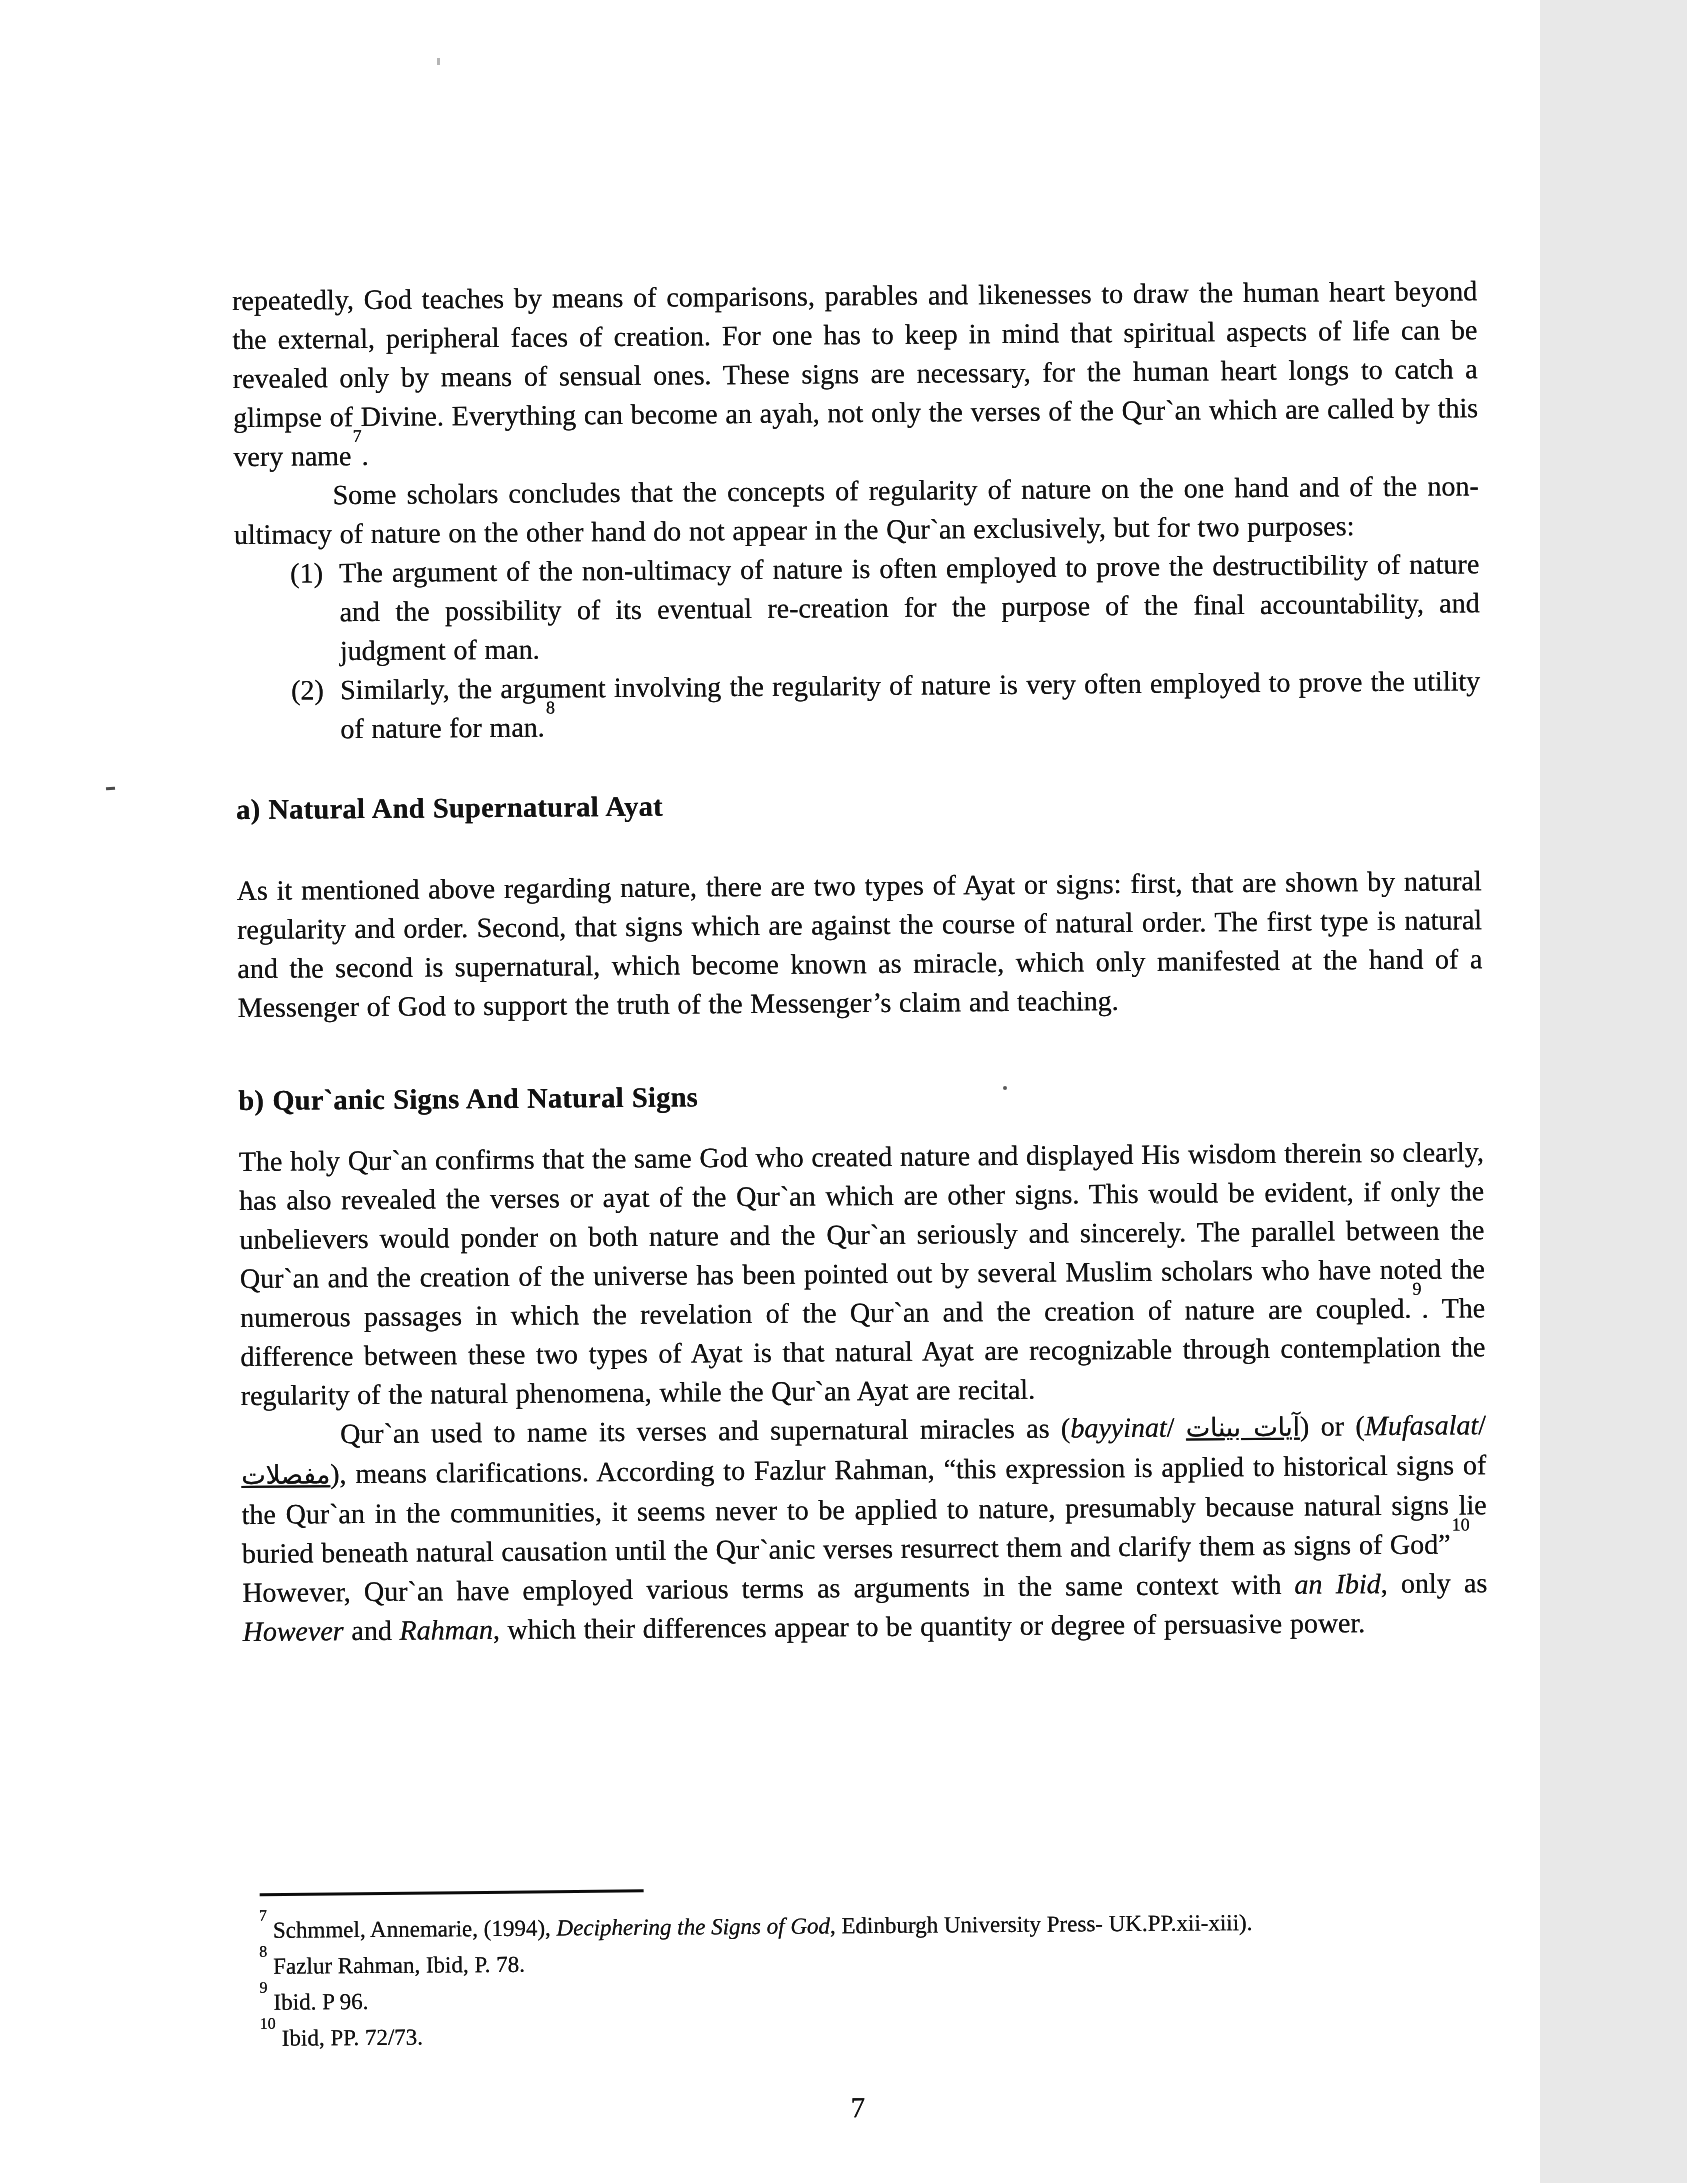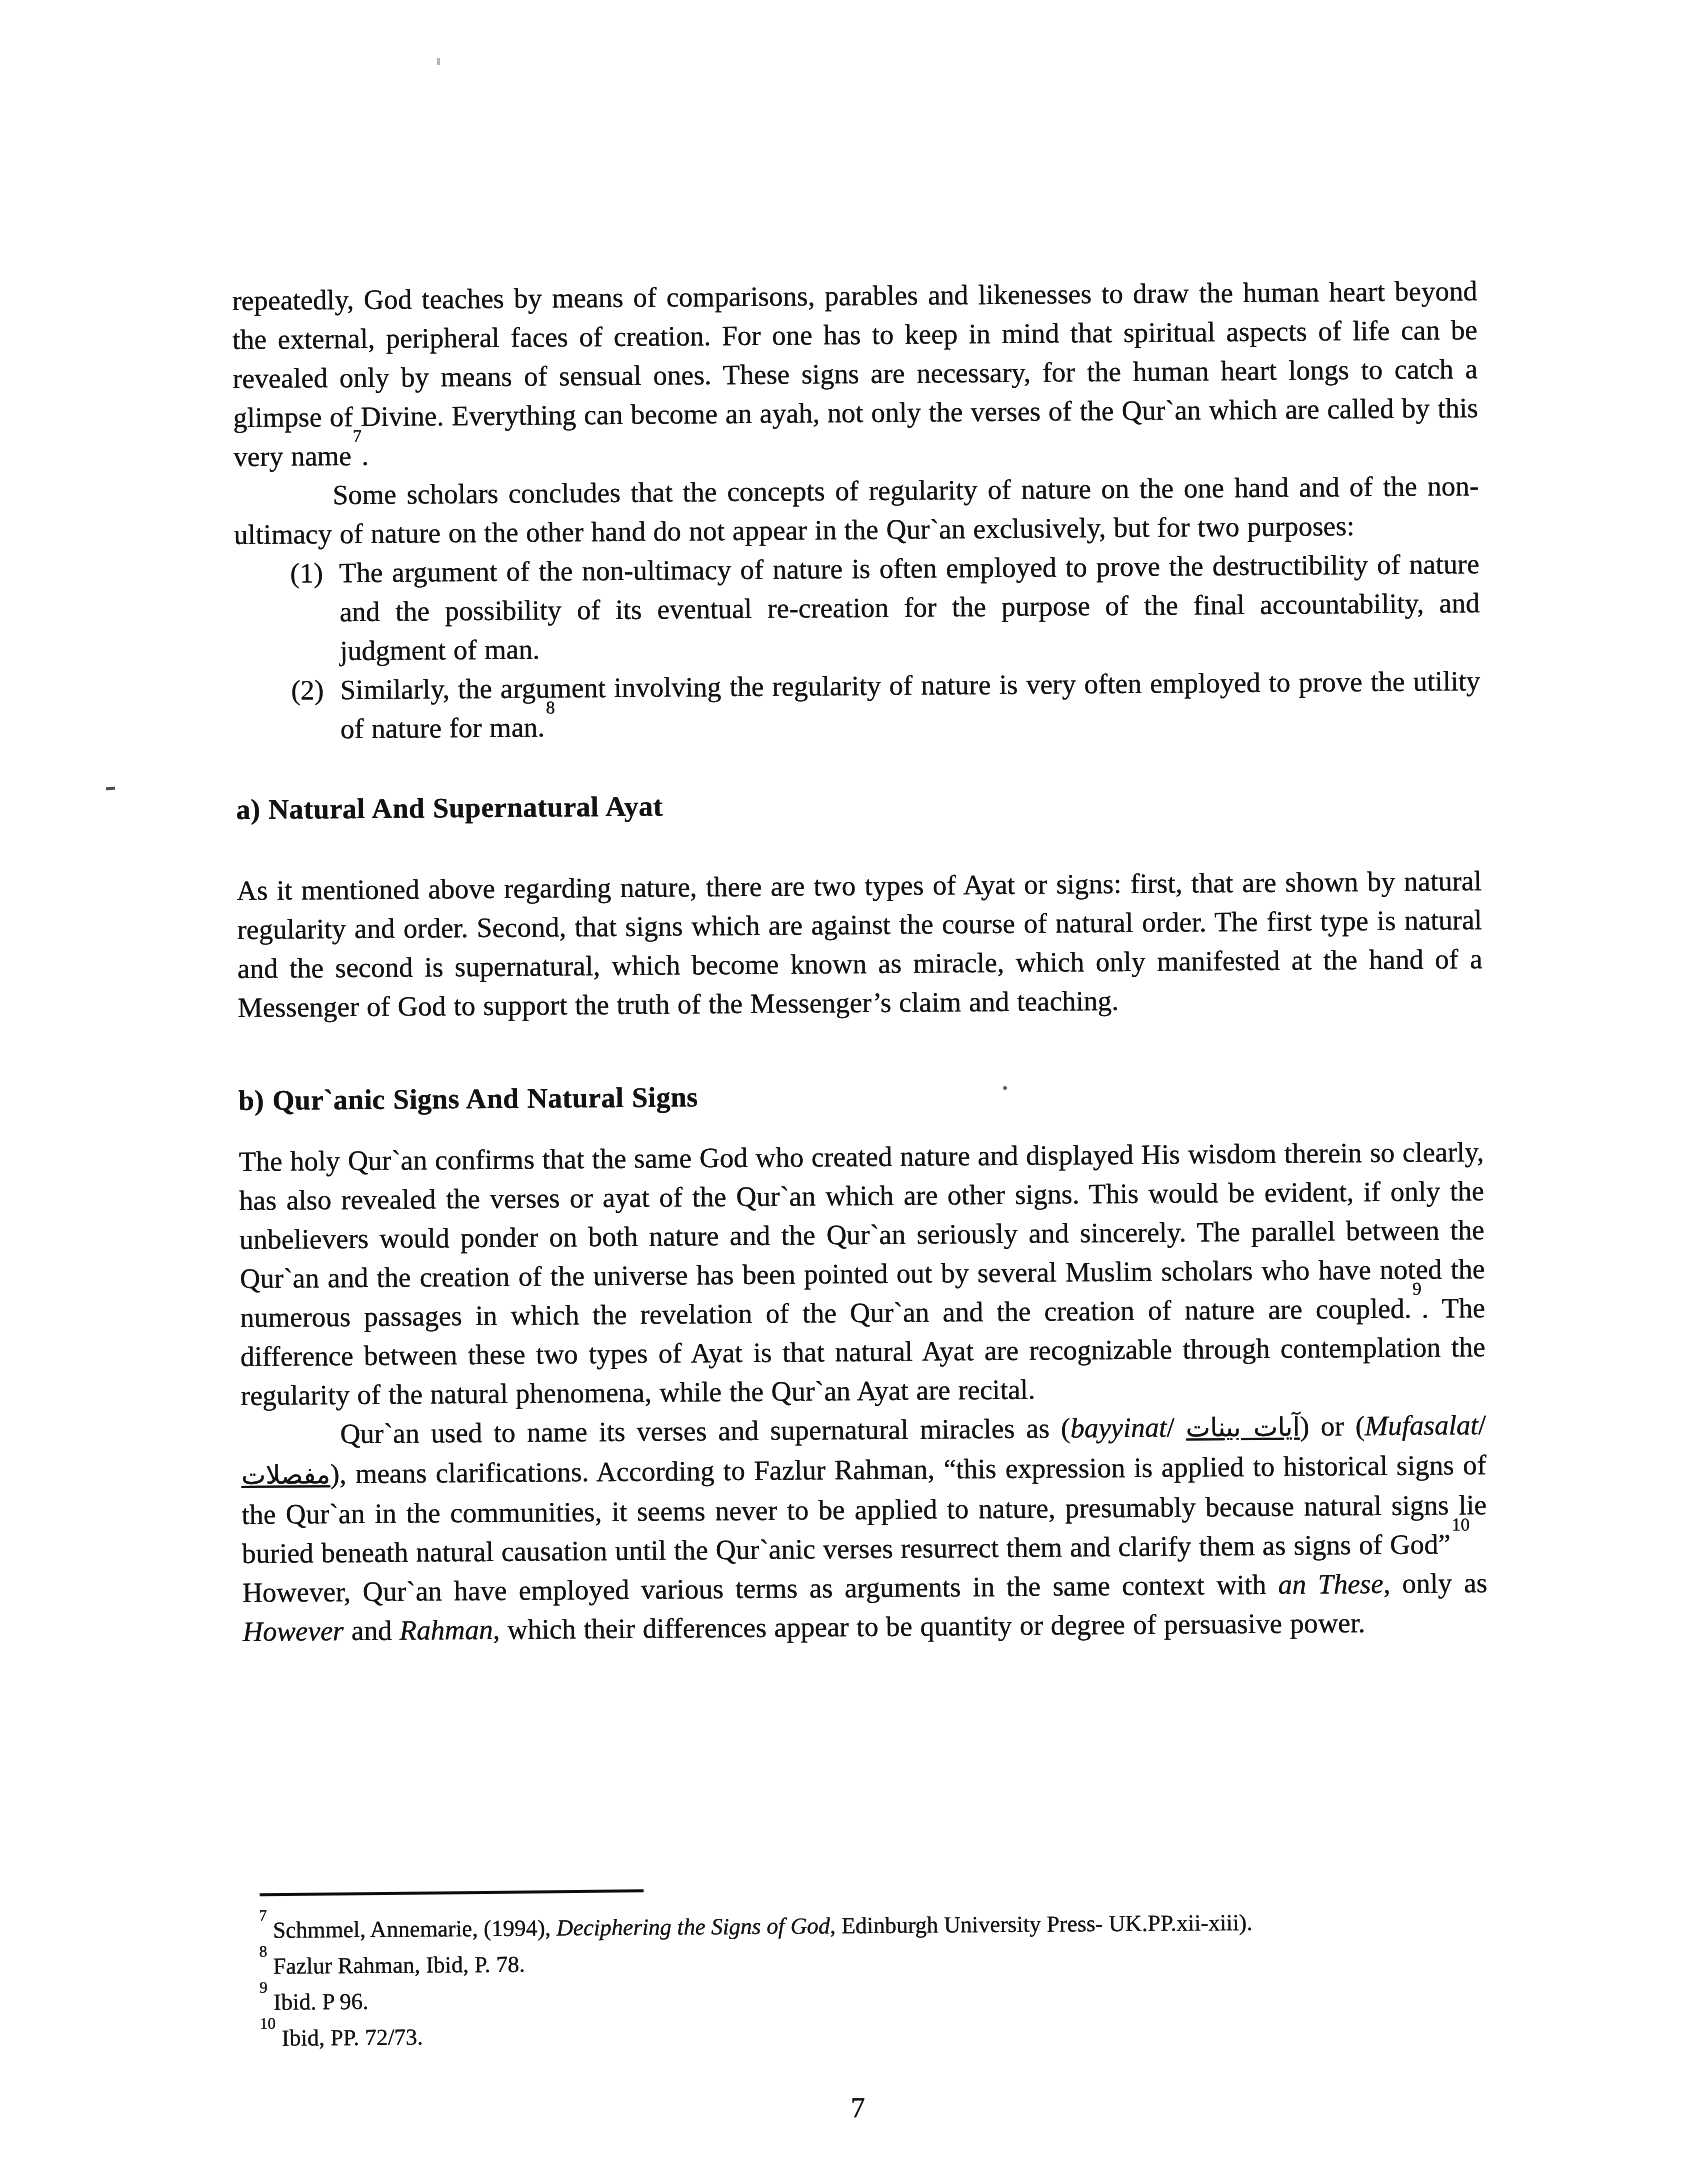--- a/index.html
+++ b/index.html
@@ -3,21 +3,21 @@
 <meta charset="utf-8">
 <style>
   html, body { margin: 0; padding: 0; }
   body {
     width: 1687px; height: 2183px;
     background: #e8e8e8;
     font-family: "Liberation Serif", "DejaVu Serif", serif;
   }
   .page {
     position: relative;
-    width: 1687px; height: 2183px;
+    width: 1540px; height: 2183px;
     background: #ffffff;
     overflow: hidden;
     color: #121212;
   }
   .tilt {
     position: absolute; left: 0; top: 0; width: 1687px; height: 2183px;
     transform: rotate(-0.45deg);
     transform-origin: 232px 281px;
   }
   main.doc-body {
@@ -98,21 +98,21 @@
       <h2 class="heading heading-a"><span>a) Natural And Supernatural Ayat</span></h2>
 
       <p class="para"><span>As it mentioned above regarding nature, there are two types of Ayat or signs: first, that are shown by natural regularity and order. Second, that signs which are against the course of natural order. The first type is natural and the second is supernatural, which become known as miracle, which only manifested at the hand of a Messenger of God to support the truth of the Messenger’s claim and teaching.</span></p>
 
       <h2 class="heading heading-b"><span>b) Qur`anic Signs And Natural Signs</span></h2>
 
       <p class="para"><span>The holy Qur`an confirms that the same God who created nature and displayed His wisdom therein so clearly, has also revealed the verses or ayat of the Qur`an which are other signs. This would be evident, if only the unbelievers would ponder on both nature and the Qur`an seriously and sincerely. The parallel between the Qur`an and the creation of the universe has been pointed out by several Muslim scholars who have noted the numerous passages in which the revelation of the Qur`an and the creation of nature are coupled.</span><sup>9</sup><span>. The difference between these two types of Ayat is that natural Ayat are recognizable through contemplation the regularity of the natural phenomena, while the Qur`an Ayat are recital.</span></p>
 
       <p class="para indent"><span>Qur`an used to name its verses and supernatural miracles as (</span><i>bayyinat</i><span>/ </span><span class="ar">آيات بينات</span><span>) or (</span><i>Mufasalat</i><span>/</span><span class="ar">مفصلات</span><span>), means clarifications. According to Fazlur Rahman, “this expression is applied to historical signs of the Qur`an in the communities, it seems never to be applied to nature, presumably because natural signs lie buried beneath natural causation until the Qur`anic verses resurrect them and clarify them as signs of God”</span><sup>10</sup></p>
 
-      <p class="para"><span>However, Qur`an have employed various terms as arguments in the same context with </span><i>an These</i><span>, only as </span><i>However</i><span> and </span><i>Rahman</i><span>, which their differences appear to be quantity or degree of persuasive power.</span></p>
+      <p class="para"><span>However, Qur`an have employed various terms as arguments in the same context with </span><i>an Ibid</i><span>, only as </span><i>However</i><span> and </span><i>Rahman</i><span>, which their differences appear to be quantity or degree of persuasive power.</span></p>
 
     </main>
 
     <footer class="footnotes">
       <div class="fn-rule"></div>
 
       <div class="fn">
         <sup>7</sup><span><span>Schmmel, Annemarie, (1994), </span><i>Deciphering the Signs of God</i><span>, Edinburgh University Press- UK.PP.xii-xiii).</span></span>
       </div>
 

